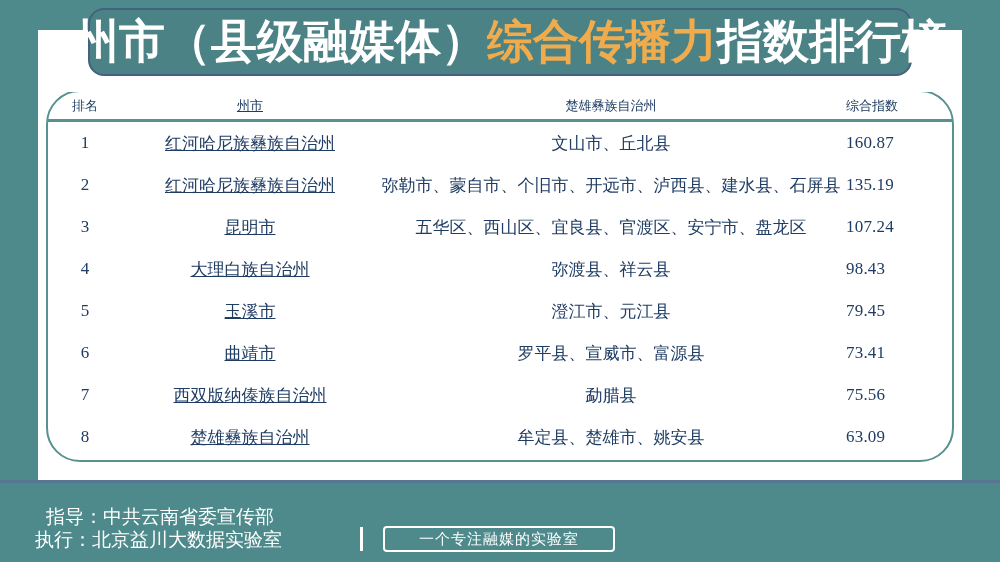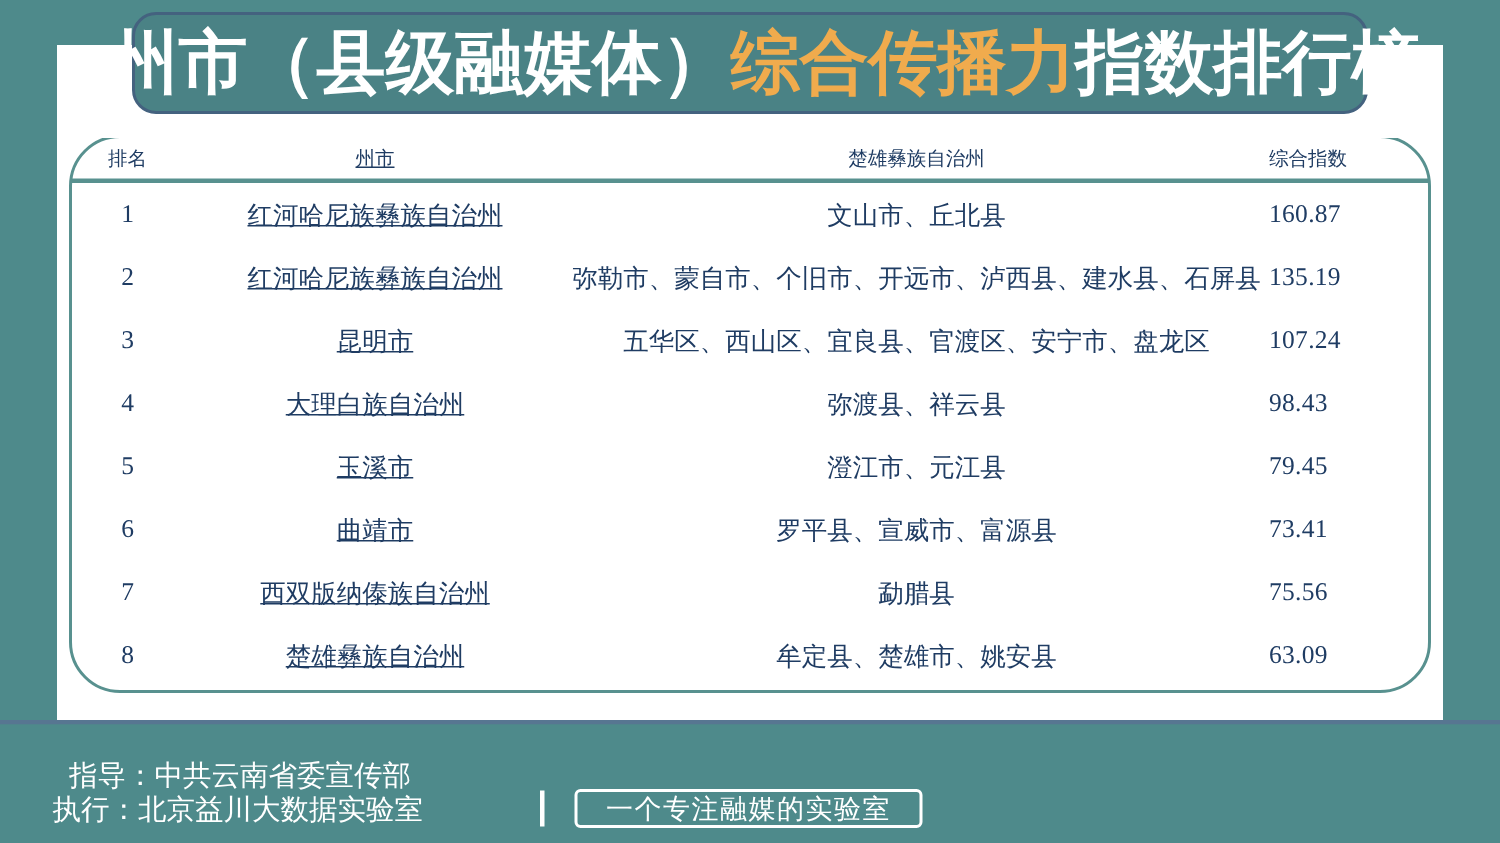--- a/index.html
+++ b/index.html
@@ -165,21 +165,21 @@
     top: 43px;
     width: 232px;
     height: 26px;
     border: 2px solid #ffffff;
     border-radius: 4px;
     box-sizing: border-box;
     display: flex;
     align-items: center;
     justify-content: center;
     color: #ffffff;
-    font-size: 18px;
+    font-size: 15px;
     letter-spacing: 1px;
     white-space: nowrap;
     font-family: "Liberation Serif", "DejaVu Serif", serif;
   }
 </style>
 </head>
 <body>
 
 <div id="page">
 

